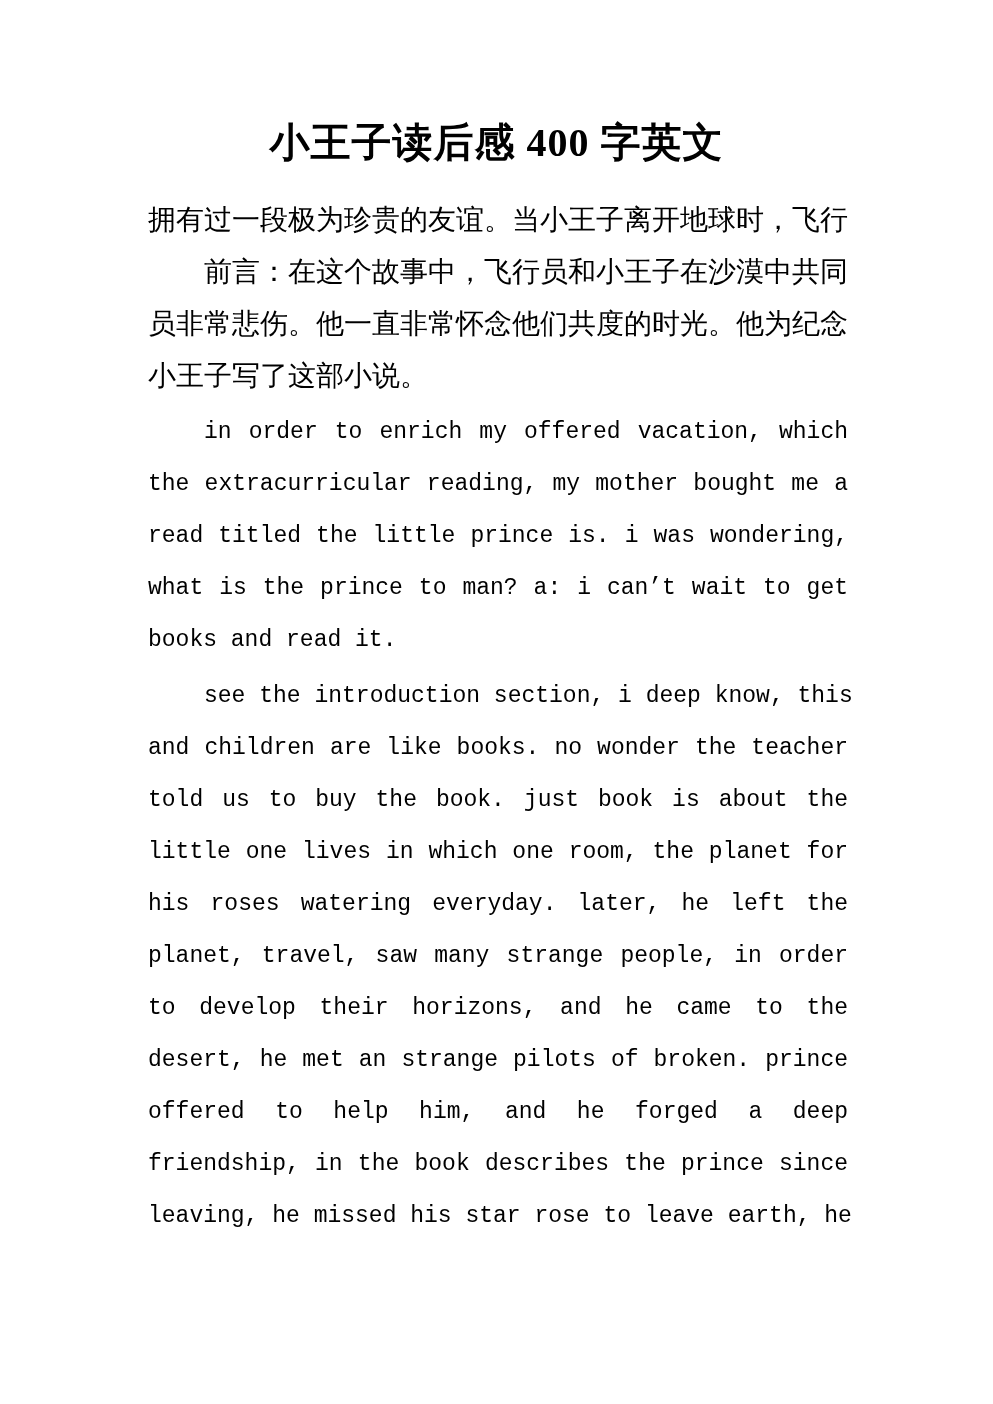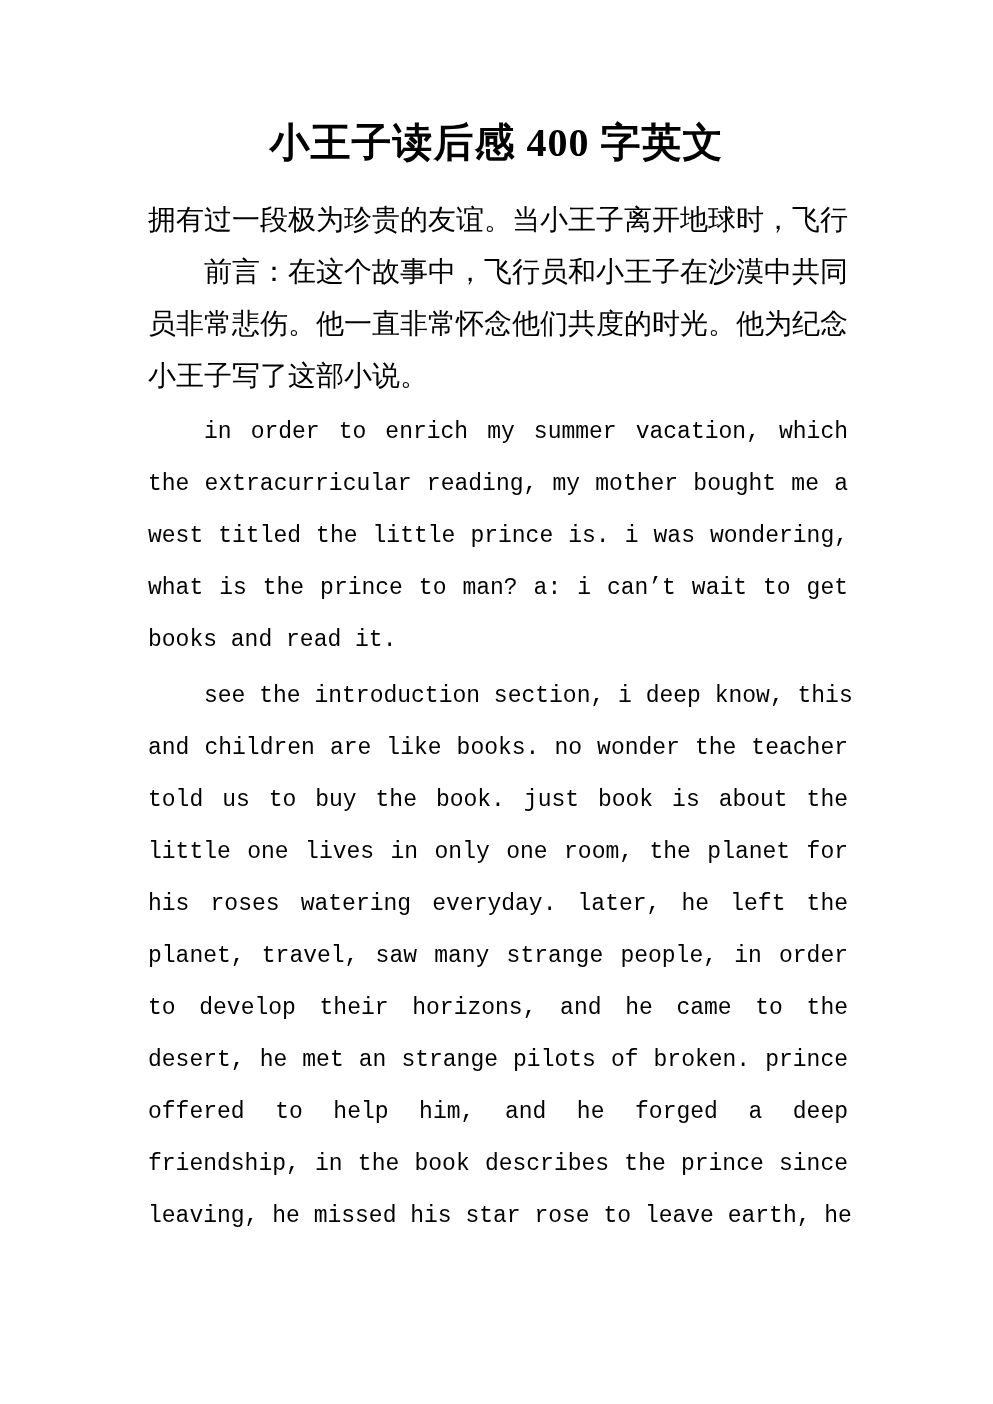--- a/index.html
+++ b/index.html
@@ -60,31 +60,31 @@
 <div class="page">
   <h1 class="doc-title">小王子读后感 400 字英文</h1>
   <div class="content">
       <div class="para zh">
         <div class="line">拥有过一段极为珍贵的友谊。当小王子离开地球时，飞行</div>
         <div class="line indent">前言：在这个故事中，飞行员和小王子在沙漠中共同</div>
         <div class="line">员非常悲伤。他一直非常怀念他们共度的时光。他为纪念</div>
         <div class="line flush">小王子写了这部小说。</div>
       </div>
       <div class="para en">
-        <div class="line indent">in order to enrich my summer vacation, which</div>
+        <div class="line indent">in order to enrich my offered vacation, which</div>
         <div class="line">the extracurricular reading, my mother bought me a</div>
-        <div class="line">west titled the little prince is. i was wondering,</div>
+        <div class="line">read titled the little prince is. i was wondering,</div>
         <div class="line">what is the prince to man? a: i can’t wait to get</div>
         <div class="line flush">books and read it.</div>
       </div>
       <div class="para en">
         <div class="line indent">see the introduction section, i deep know, this</div>
         <div class="line">and children are like books. no wonder the teacher</div>
         <div class="line">told us to buy the book. just book is about the</div>
-        <div class="line">little one lives in only one room, the planet for</div>
+        <div class="line">little one lives in which one room, the planet for</div>
         <div class="line">his roses watering everyday. later, he left the</div>
         <div class="line">planet, travel, saw many strange people, in order</div>
         <div class="line">to develop their horizons, and he came to the</div>
         <div class="line">desert, he met an strange pilots of broken. prince</div>
         <div class="line">offered to help him, and he forged a deep</div>
         <div class="line">friendship, in the book describes the prince since</div>
         <div class="line">leaving, he missed his star rose to leave earth, he</div>
       </div>
     </div>
 </div>

